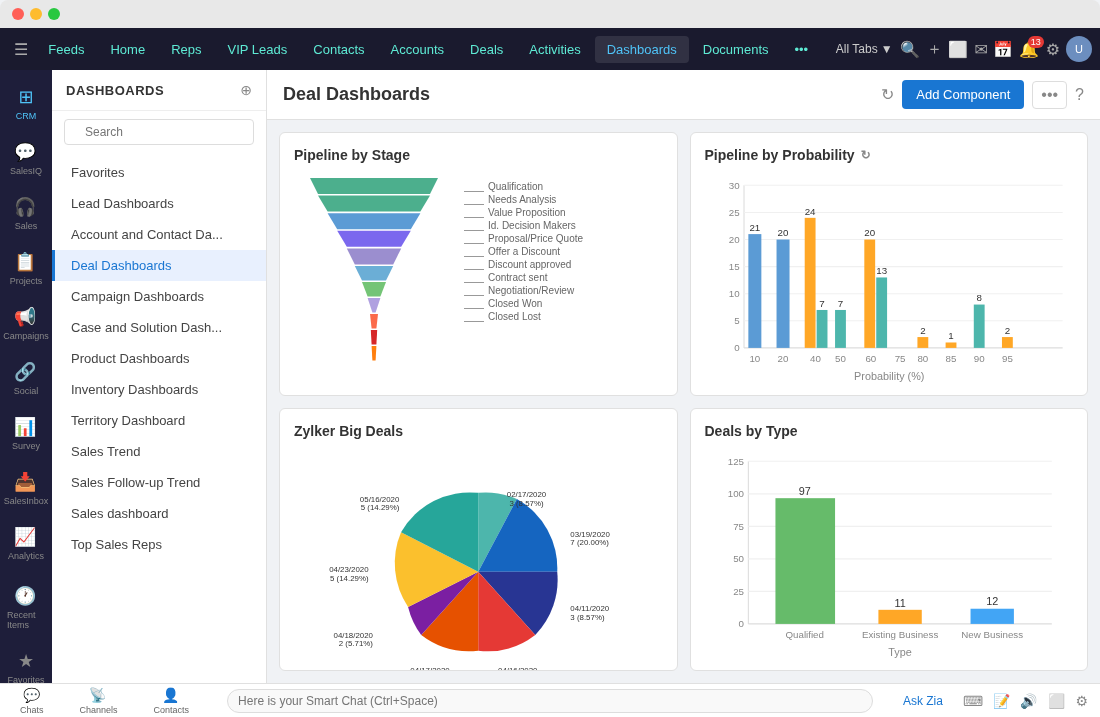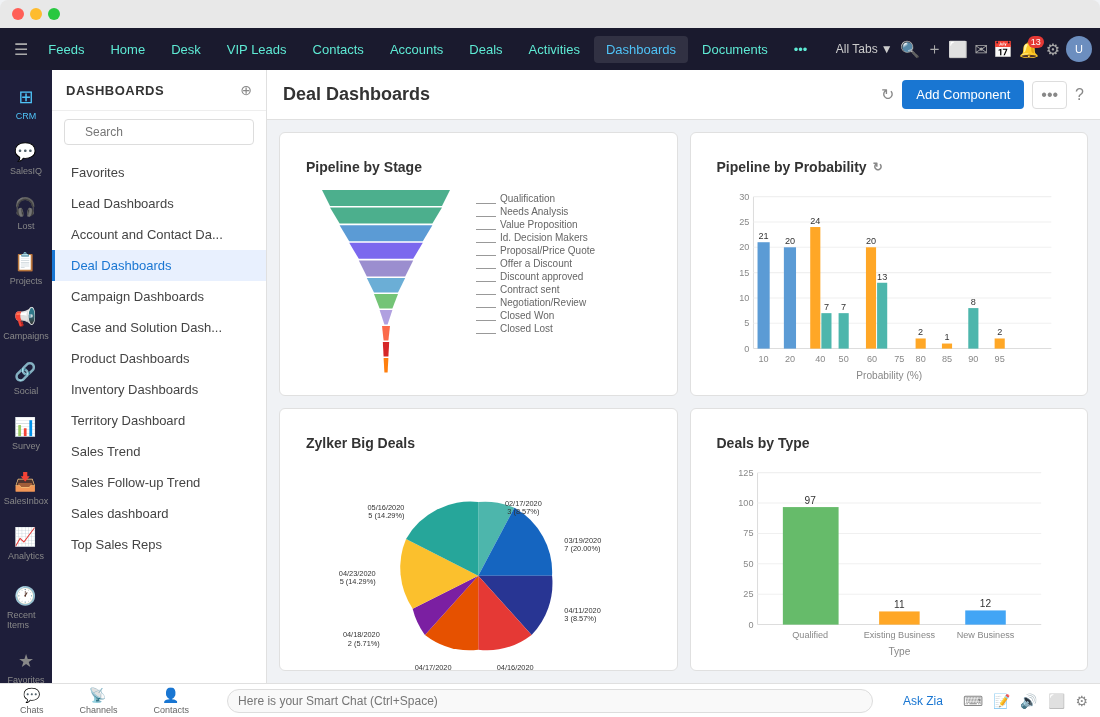--- a/index.html
+++ b/index.html
@@ -53,21 +53,21 @@
     .content-area { flex: 1; display: flex; flex-direction: column; overflow: hidden; }
     .content-header { height: 50px; background: #fff; border-bottom: 1px solid #e0e0e0; display: flex; align-items: center; padding: 0 16px; gap: 10px; }
     .content-title { font-size: 18px; font-weight: 600; color: #333; flex: 1; }
     .header-actions { display: flex; align-items: center; gap: 8px; }
     .refresh-btn { color: #888; cursor: pointer; font-size: 16px; }
     .add-component-btn { background: #1976d2; color: #fff; border: none; padding: 7px 14px; border-radius: 4px; font-size: 13px; cursor: pointer; font-weight: 500; }
     .more-btn { color: #888; cursor: pointer; font-size: 16px; border: 1px solid #ddd; border-radius: 4px; padding: 4px 8px; }
     .help-btn { color: #888; cursor: pointer; font-size: 16px; }
 
     .dashboard-grid { display: grid; grid-template-columns: 1fr 1fr; grid-template-rows: 1fr 1fr; gap: 12px; padding: 12px; flex: 1; overflow: hidden; }
-    .dashboard-card { background: #fff; border-radius: 6px; border: 1px solid #e0e0e0; padding: 26px; display: flex; flex-direction: column; overflow: hidden; }
+    .dashboard-card { background: #fff; border-radius: 6px; border: 1px solid #e0e0e0; padding: 14px; display: flex; flex-direction: column; overflow: hidden; }
     .card-title { font-size: 14px; font-weight: 600; color: #333; margin-bottom: 10px; display: flex; align-items: center; gap: 6px; }
 
     
     .funnel-container { display: flex; flex: 1; gap: 10px; align-items: flex-start; }
     .funnel-labels { display: flex; flex-direction: column; justify-content: space-around; font-size: 10px; color: #555; flex: 0 0 120px; padding-top: 8px; gap: 2px; }
     .funnel-label-item { display: flex; align-items: flex-end; gap: 4px; font-size: 10px; color: #666; }
     .funnel-label-line { width: 20px; height: 1px; background: #999; }
 
     
     .pie-container { flex: 1; display: flex; justify-content: center; align-items: center; }
@@ -87,21 +87,21 @@
 <div class="window-chrome">
   <div class="dot red"></div>
   <div class="dot yellow"></div>
   <div class="dot green"></div>
 </div>
 
 <div class="top-nav">
   <div class="hamburger">☰</div>
   <div class="nav-item">Feeds</div>
   <div class="nav-item">Home</div>
-  <div class="nav-item">Desk</div>
+  <div class="nav-item">Reps</div>
   <div class="nav-item">VIP Leads</div>
   <div class="nav-item">Contacts</div>
   <div class="nav-item">Accounts</div>
   <div class="nav-item">Deals</div>
   <div class="nav-item">Activities</div>
   <div class="nav-item active">Dashboards</div>
   <div class="nav-item">Documents</div>
   <div class="nav-item">•••</div>
   <div class="nav-spacer"></div>
   <div class="nav-right">
@@ -130,21 +130,21 @@
     <div class="icon-sidebar-item active">
       <span class="icon-shape">⊞</span>
       <span class="icon-label">CRM</span>
     </div>
     <div class="icon-sidebar-item">
       <span class="icon-shape">💬</span>
       <span class="icon-label">SalesIQ</span>
     </div>
     <div class="icon-sidebar-item">
       <span class="icon-shape">🎧</span>
-      <span class="icon-label">Lost</span>
+      <span class="icon-label">Sales</span>
     </div>
     <div class="icon-sidebar-item">
       <span class="icon-shape">📋</span>
       <span class="icon-label">Projects</span>
     </div>
     <div class="icon-sidebar-item">
       <span class="icon-shape">📢</span>
       <span class="icon-label">Campaigns</span>
     </div>
     <div class="icon-sidebar-item">

